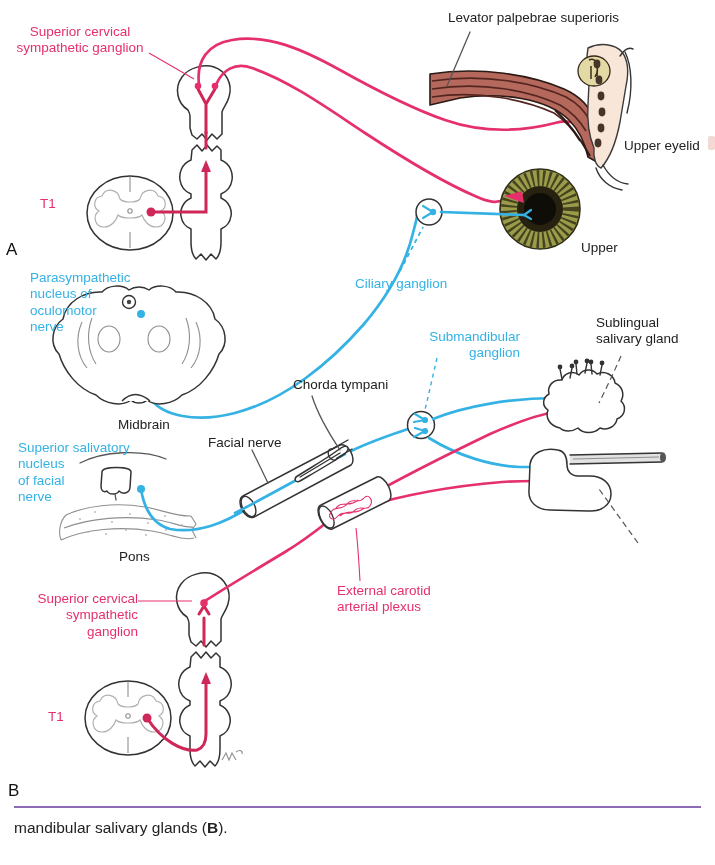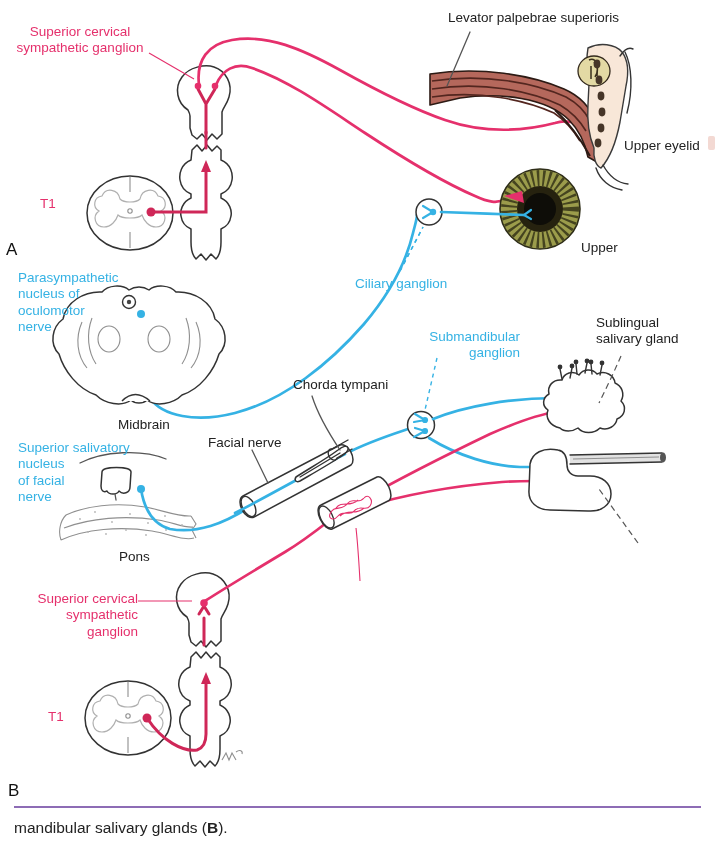--- a/index.html
+++ b/index.html
@@ -245,36 +245,38 @@
 </svg>
 
 <div class="lbl pink-text center" style="left:5px;top:24px;width:150px;">Superior cervical
 sympathetic ganglion</div>
 <div class="lbl" style="left:448px;top:10px;">Levator palpebrae superioris</div>
 <div class="lbl" style="left:624px;top:138px;">Upper eyelid</div>
 <div class="lbl pink-text" style="left:40px;top:196px;">T1</div>
 <div class="lbl letter" style="left:6px;top:240px;">A</div>
 <div class="lbl" style="left:581px;top:240px;">Upper</div>
 <div class="lbl blue-text" style="left:355px;top:276px;">Ciliary ganglion</div>
-<div class="lbl blue-text" style="left:18px;top:270px;">Parasympathetic
+<div class="lbl blue-text" style="left:30px;top:270px;">Parasympathetic
 nucleus of
 oculomotor
 nerve</div>
 <div class="lbl" style="left:118px;top:417px;">Midbrain</div>
 <div class="lbl blue-text center" style="left:420px;top:329px;width:100px;text-align:right;">Submandibular
 ganglion</div>
 <div class="lbl" style="left:596px;top:315px;">Sublingual
 salivary gland</div>
 <div class="lbl" style="left:293px;top:377px;">Chorda tympani</div>
 <div class="lbl" style="left:208px;top:435px;">Facial nerve</div>
 <div class="lbl blue-text" style="left:18px;top:440px;">Superior salivatory
 nucleus
 of facial
 nerve</div>
 <div class="lbl" style="left:119px;top:549px;">Pons</div>
+<div class="lbl pink-text" style="left:337px;top:583px;">External carotid
+arterial plexus</div>
 <div class="lbl pink-text right" style="left:20px;top:591px;width:118px;">Superior cervical
 sympathetic
 ganglion</div>
 <div class="lbl pink-text" style="left:48px;top:709px;">T1</div>
 <div class="lbl letter" style="left:8px;top:781px;">B</div>
 
 <div class="caption-rule"></div>
 <div class="caption">
   <div><span>mandibular salivary glands (</span><span class="cap-bold">B</span><span>).</span></div>
 </div>

